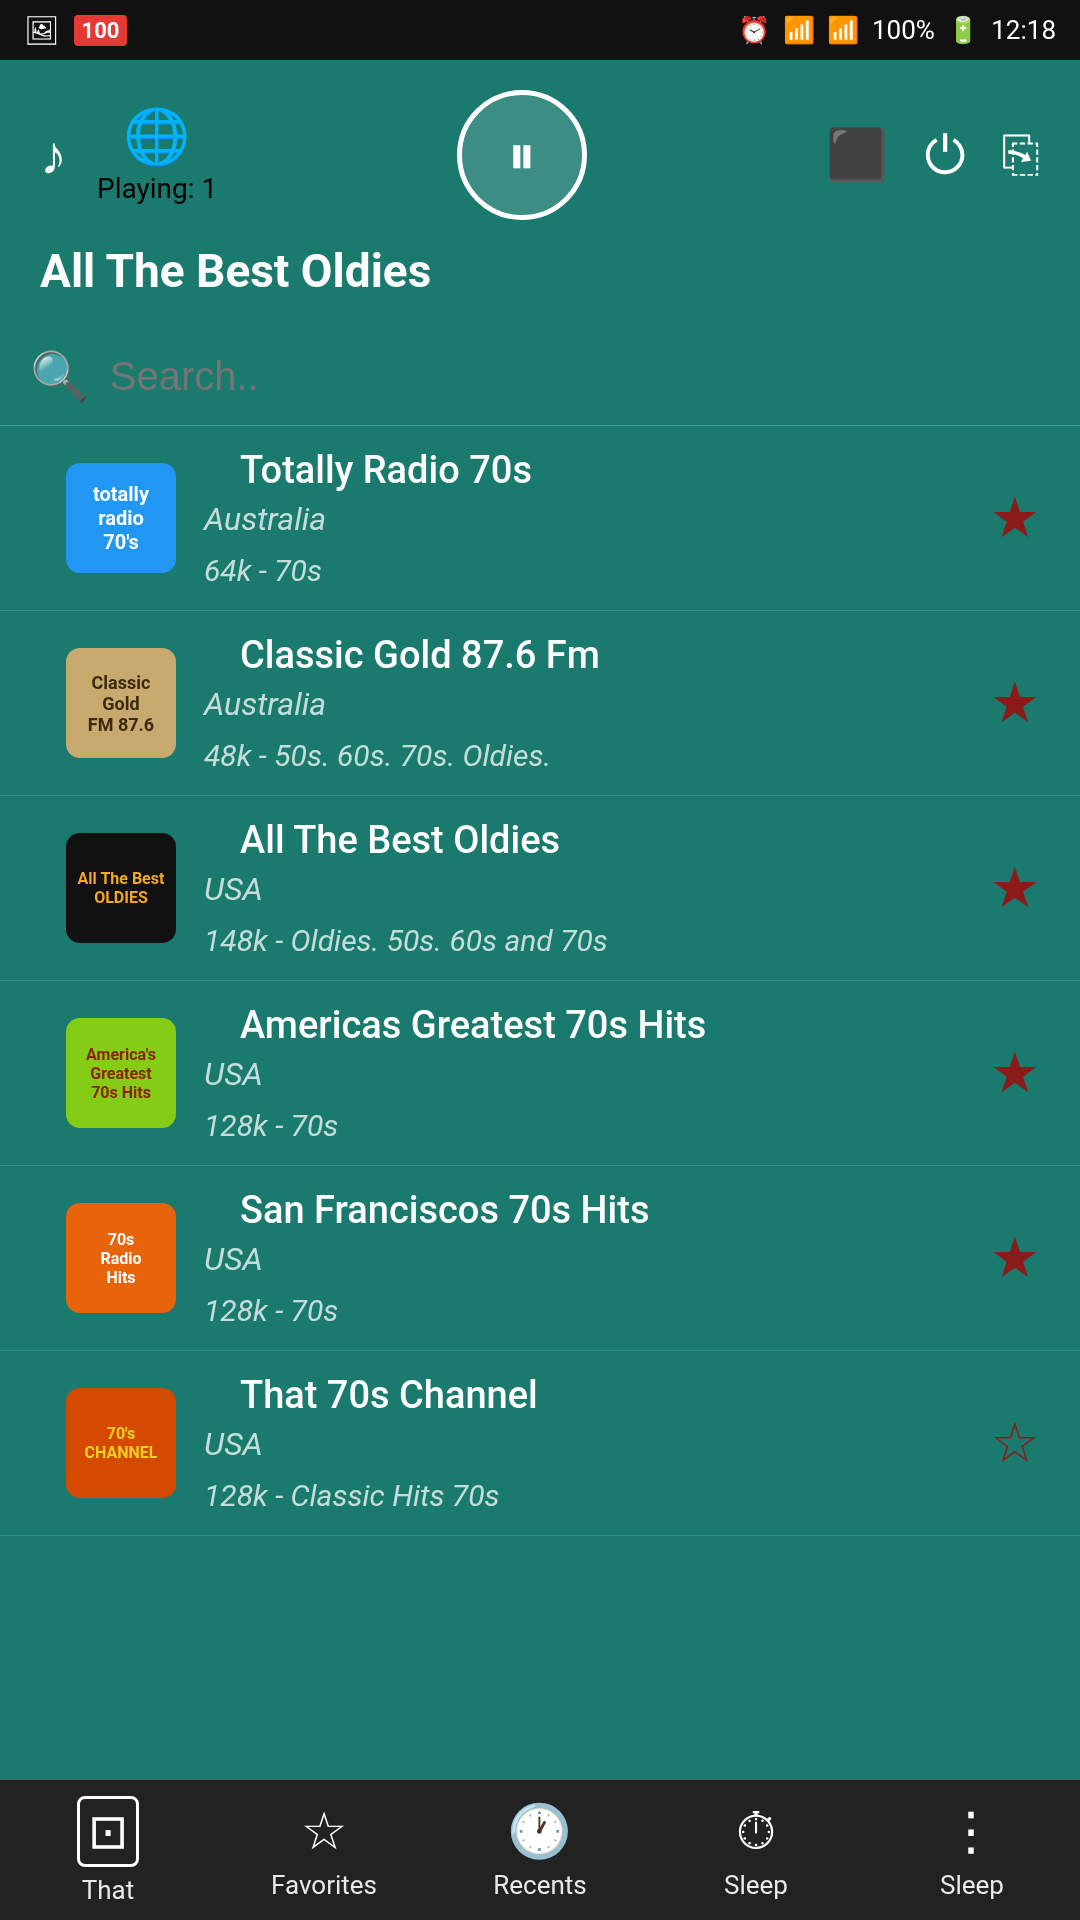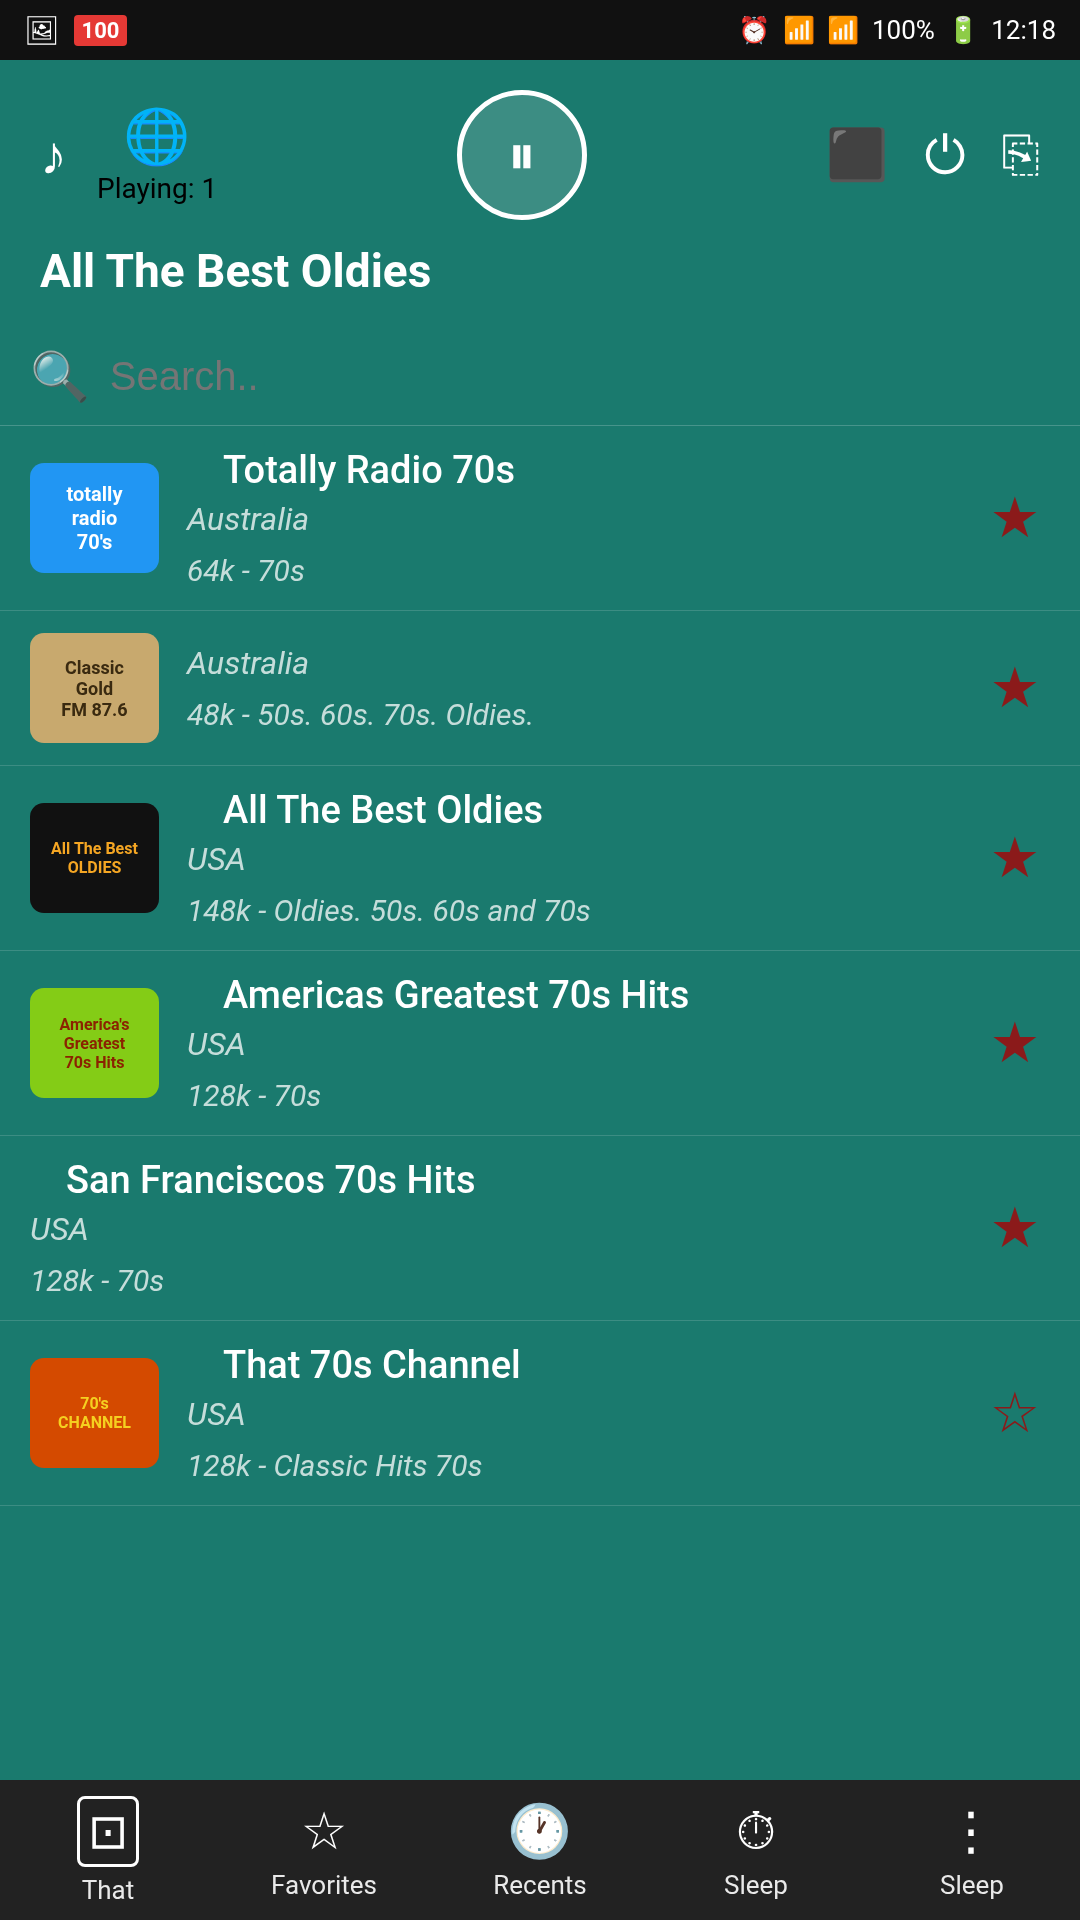--- a/index.html
+++ b/index.html
@@ -87,31 +87,32 @@
     .station-list { flex: 1; overflow-y: auto; }
     .station-item {
       display: flex;
       align-items: center;
       padding: 22px 30px;
       border-bottom: 1px solid rgba(255,255,255,0.15);
       cursor: pointer;
       background: #1a7a6e;
     }
     .station-logo {
-      width: 129px;
+      width: 110px;
       height: 110px;
       border-radius: 14px;
       margin-right: 28px;
       flex-shrink: 0;
       overflow: hidden;
       display: flex;
       align-items: center;
       justify-content: center;
       font-size: 22px;
       font-weight: bold;
+      margin-left: 36px;
     }
     .station-info { flex: 1; }
     .station-name { font-size: 38px; font-weight: 500; color: white; margin-bottom: 8px; margin-left: 36px; }
     .station-country { font-size: 32px; color: rgba(255,255,255,0.75); margin-bottom: 6px; font-style: italic; }
     .station-meta { font-size: 30px; color: rgba(255,255,255,0.75); font-style: italic; margin-top: 15px; }
     .star-btn { font-size: 56px; cursor: pointer; padding: 10px; }
     .star-filled { color: #8b1a1a; }
     .star-empty { color: #8b1a1a; }
 
     
@@ -205,20 +206,21 @@
         <div class="station-country">Australia</div>
         <div class="station-meta">64k - 70s</div>
       </div>
       <div class="star-btn star-filled">★</div>
     </div>
     <div class="station-item">
       <div class="station-logo logo-classic" style="white-space: pre-line;">Classic
 Gold
 FM 87.6</div>
       <div class="station-info">
+        <div class="station-name">Classic Gold 87.6 Fm</div>
         <div class="station-country">Australia</div>
         <div class="station-meta">48k - 50s. 60s. 70s. Oldies.</div>
       </div>
       <div class="star-btn star-filled">★</div>
     </div>
     <div class="station-item">
       <div class="station-logo logo-oldies" style="white-space: pre-line;">All The Best
 OLDIES</div>
       <div class="station-info">
         <div class="station-name">All The Best Oldies</div>
@@ -232,20 +234,23 @@
 Greatest
 70s Hits</div>
       <div class="station-info">
         <div class="station-name">Americas Greatest 70s Hits</div>
         <div class="station-country">USA</div>
         <div class="station-meta">128k - 70s</div>
       </div>
       <div class="star-btn star-filled">★</div>
     </div>
     <div class="station-item">
+      <div class="station-logo logo-sf" style="white-space: pre-line;">70s
+Radio
+Hits</div>
       <div class="station-info">
         <div class="station-name">San Franciscos 70s Hits</div>
         <div class="station-country">USA</div>
         <div class="station-meta">128k - 70s</div>
       </div>
       <div class="star-btn star-filled">★</div>
     </div>
     <div class="station-item">
       <div class="station-logo logo-that70s" style="white-space: pre-line;">70's
 CHANNEL</div>

